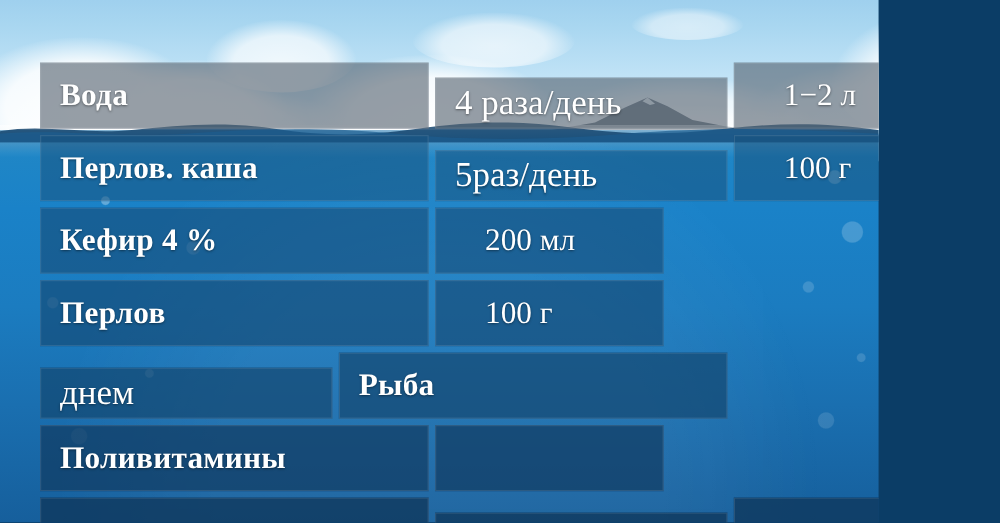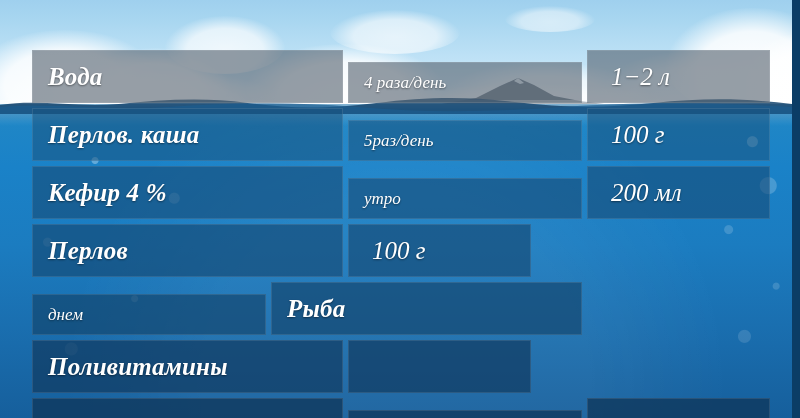--- a/index.html
+++ b/index.html
@@ -3,26 +3,25 @@
 <meta charset="utf-8">
 <title>Диета — таблица</title>
 <style>
   html, body {
     margin: 0;
     padding: 0;
     background: #0b3d66;
   }
   #stage {
     position: relative;
-    width: 792px;
+    width: 703px;
     height: 418px;
     overflow: hidden;
     font-family: "Liberation Serif", "DejaVu Serif", serif;
     user-select: none;
-    font-style: italic;
   }
 
   
   .bg-layer { position: absolute; inset: 0; }
 
   
   .sky {
     position: absolute;
     left: 0; right: 0; top: 0;
     height: 108px;
@@ -123,22 +122,22 @@
     display: flex;
     align-items: center;
     box-sizing: border-box;
     padding: 0 0 0 16px;
     color: #ffffff;
     text-shadow: 0 1px 2px rgba(0,0,0,.45);
     overflow: hidden;
     white-space: nowrap;
   }
   .cell.c-name  { width: 311px; font-weight: bold; font-size: 25px; letter-spacing: .2px; }
-  .cell.c-freq  { width: 234px; font-weight: normal; font-size: 17px; margin-top: 12px; }
-  .cell.c-amt   { width: 183px; font-weight: normal; font-size: 25px; padding-left: 24px; }
+  .cell.c-freq  { width: 234px; font-weight: normal; font-size: 28px; margin-top: 12px; }
+  .cell.c-amt   { width: 183px; font-weight: normal; font-size: 25px; padding-left: 40px; }
 
   
   .row.depth-0 .cell { background: rgba(86, 98, 112, 0.62); }
   .row.depth-1 .cell { background: rgba(24,  82, 126, 0.55); }
   .row.depth-2 .cell { background: rgba(22,  76, 120, 0.62); }
   .row.depth-3 .cell { background: rgba(20,  72, 114, 0.64); }
   .row.depth-4 .cell { background: rgba(18,  68, 108, 0.66); }
   .row.depth-5 .cell { background: rgba(16,  60,  98, 0.72); }
   .row.depth-6 .cell { background: rgba(14,  54,  90, 0.76); }
 
@@ -197,21 +196,20 @@
     </div>
 
     <div class="row depth-1">
       <div class="cell c-name">Перлов. каша</div>
       <div class="cell c-freq">5раз/день</div>
       <div class="cell c-amt">100 г</div>
     </div>
 
     <div class="row depth-2">
       <div class="cell c-name">Кефир 4 %</div>
-      <div class="cell c-freq">утро</div>
       <div class="cell c-amt">200 мл</div>
     </div>
 
     <div class="row depth-3">
       <div class="cell c-name">Перлов</div>
       <div class="cell c-amt">100 г</div>
     </div>
 
     <div class="row depth-4">
       <div class="cell c-freq">днем</div>

